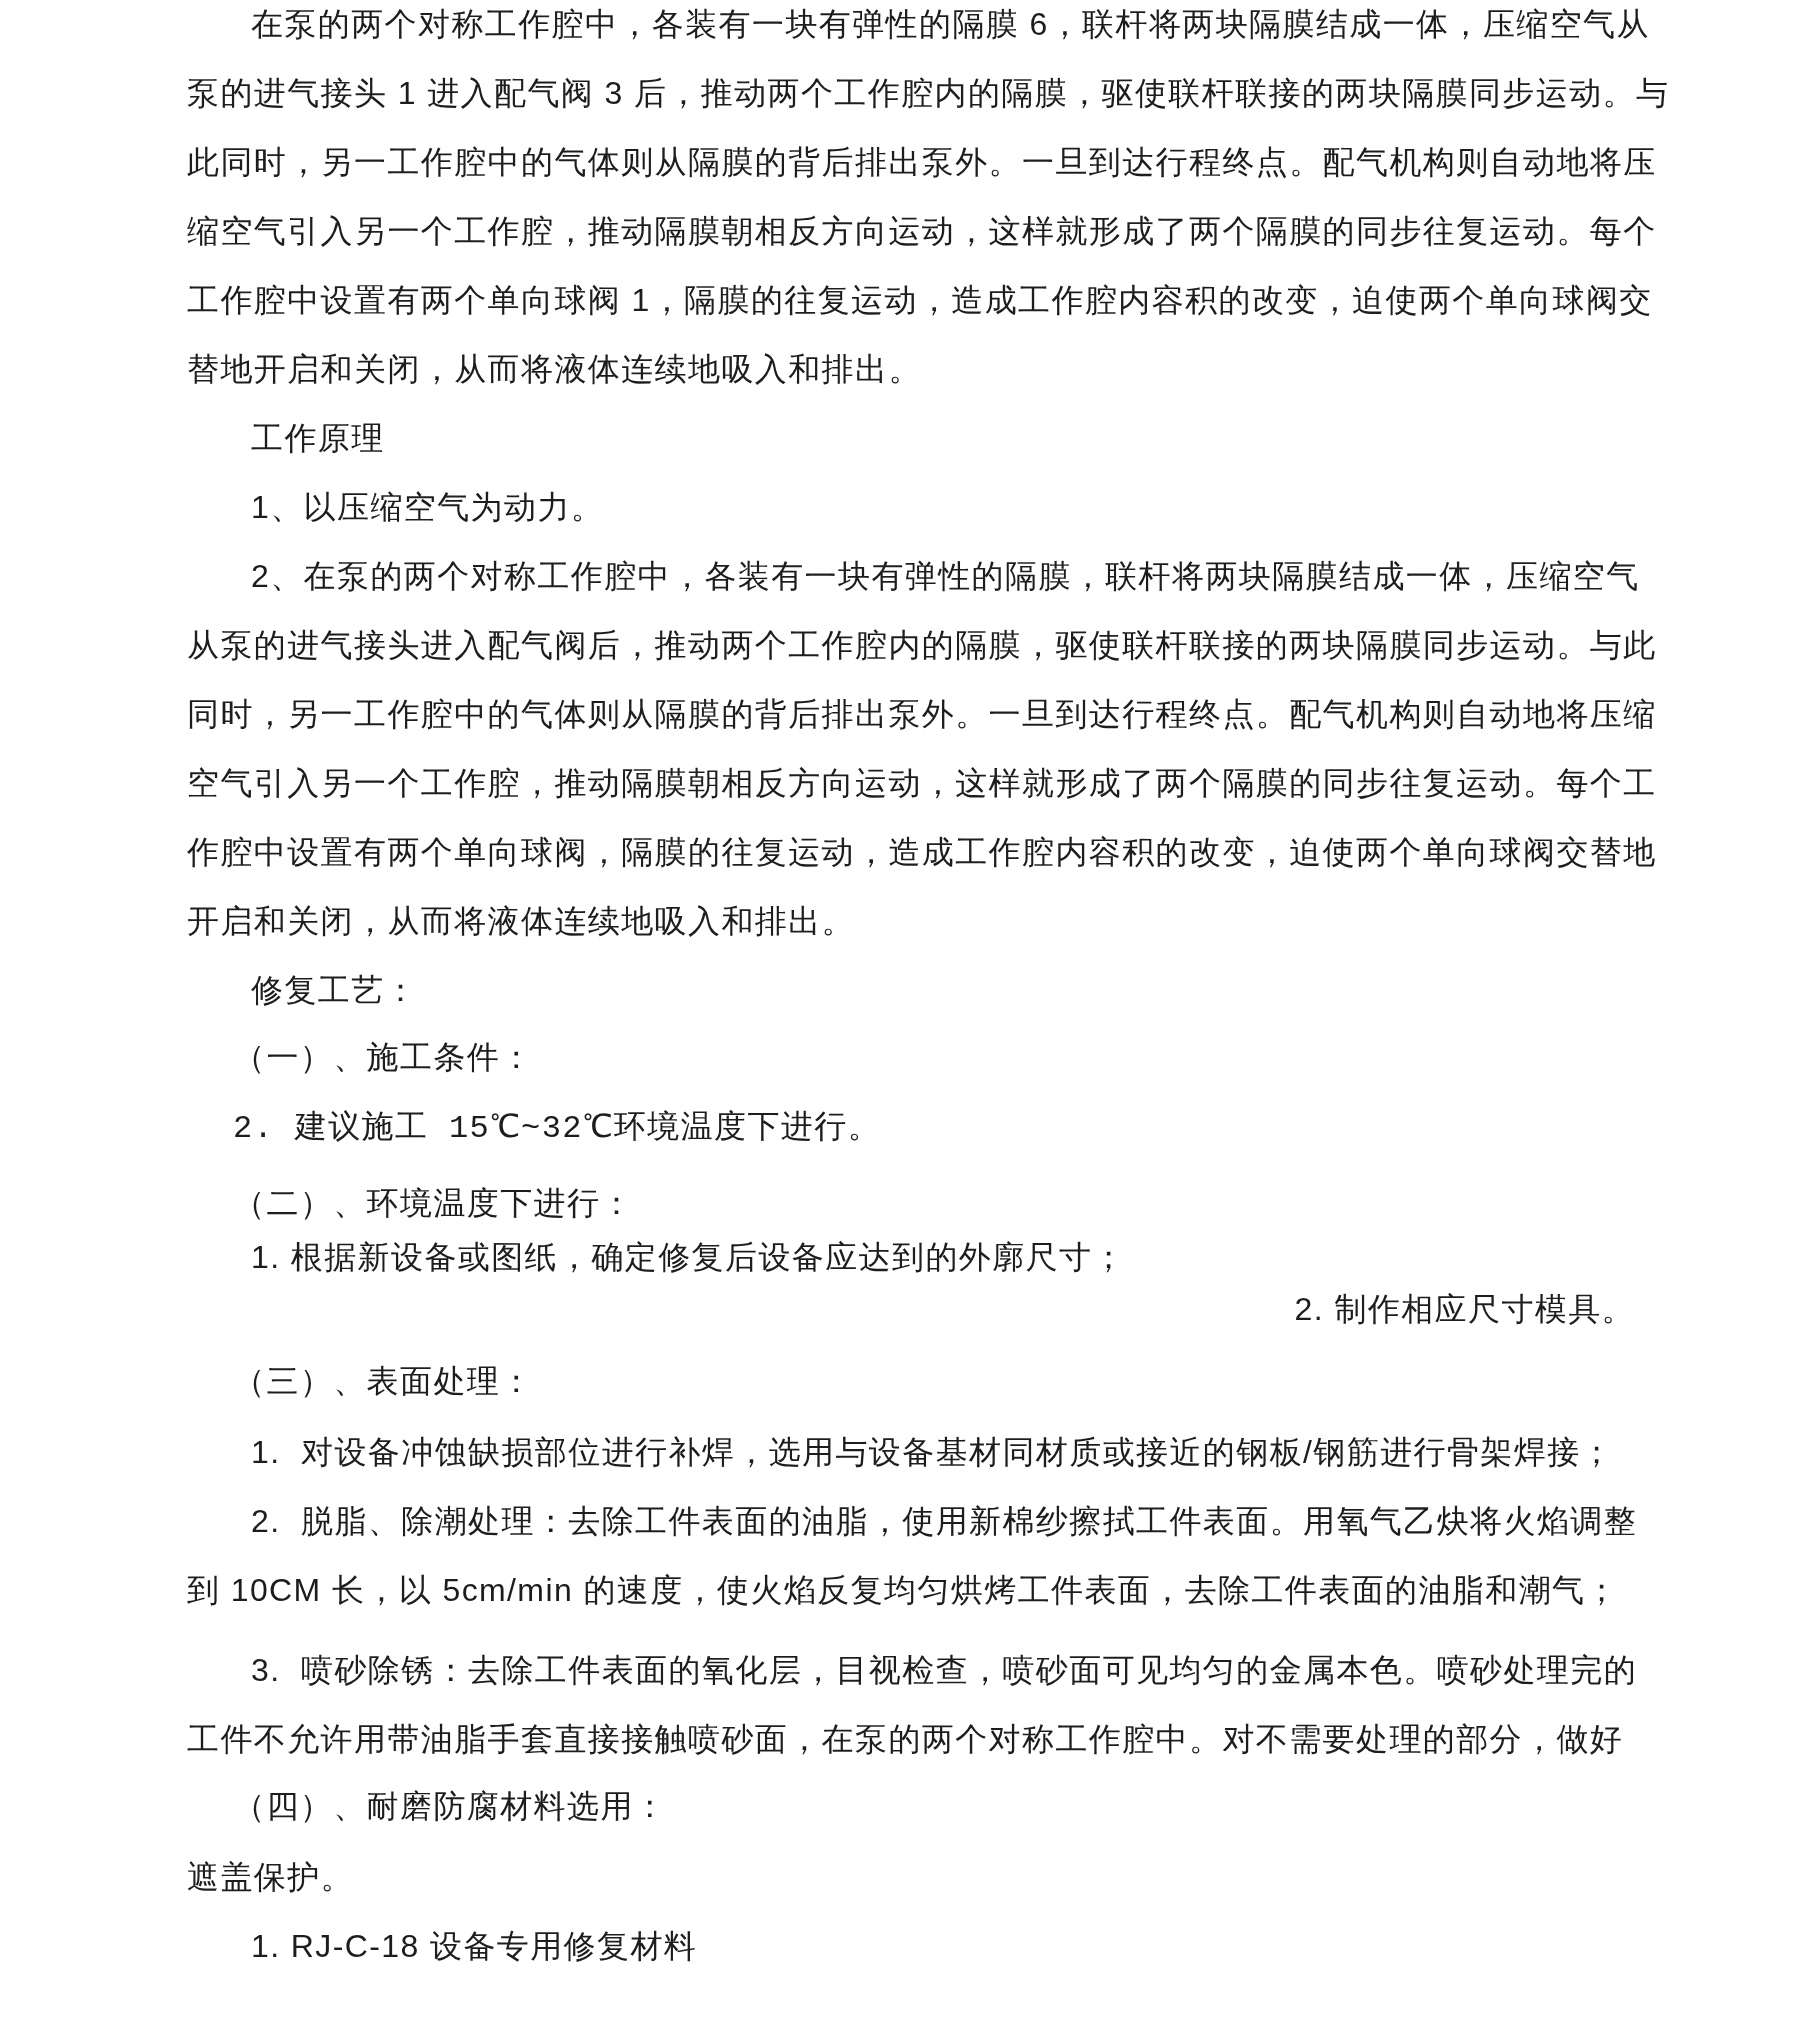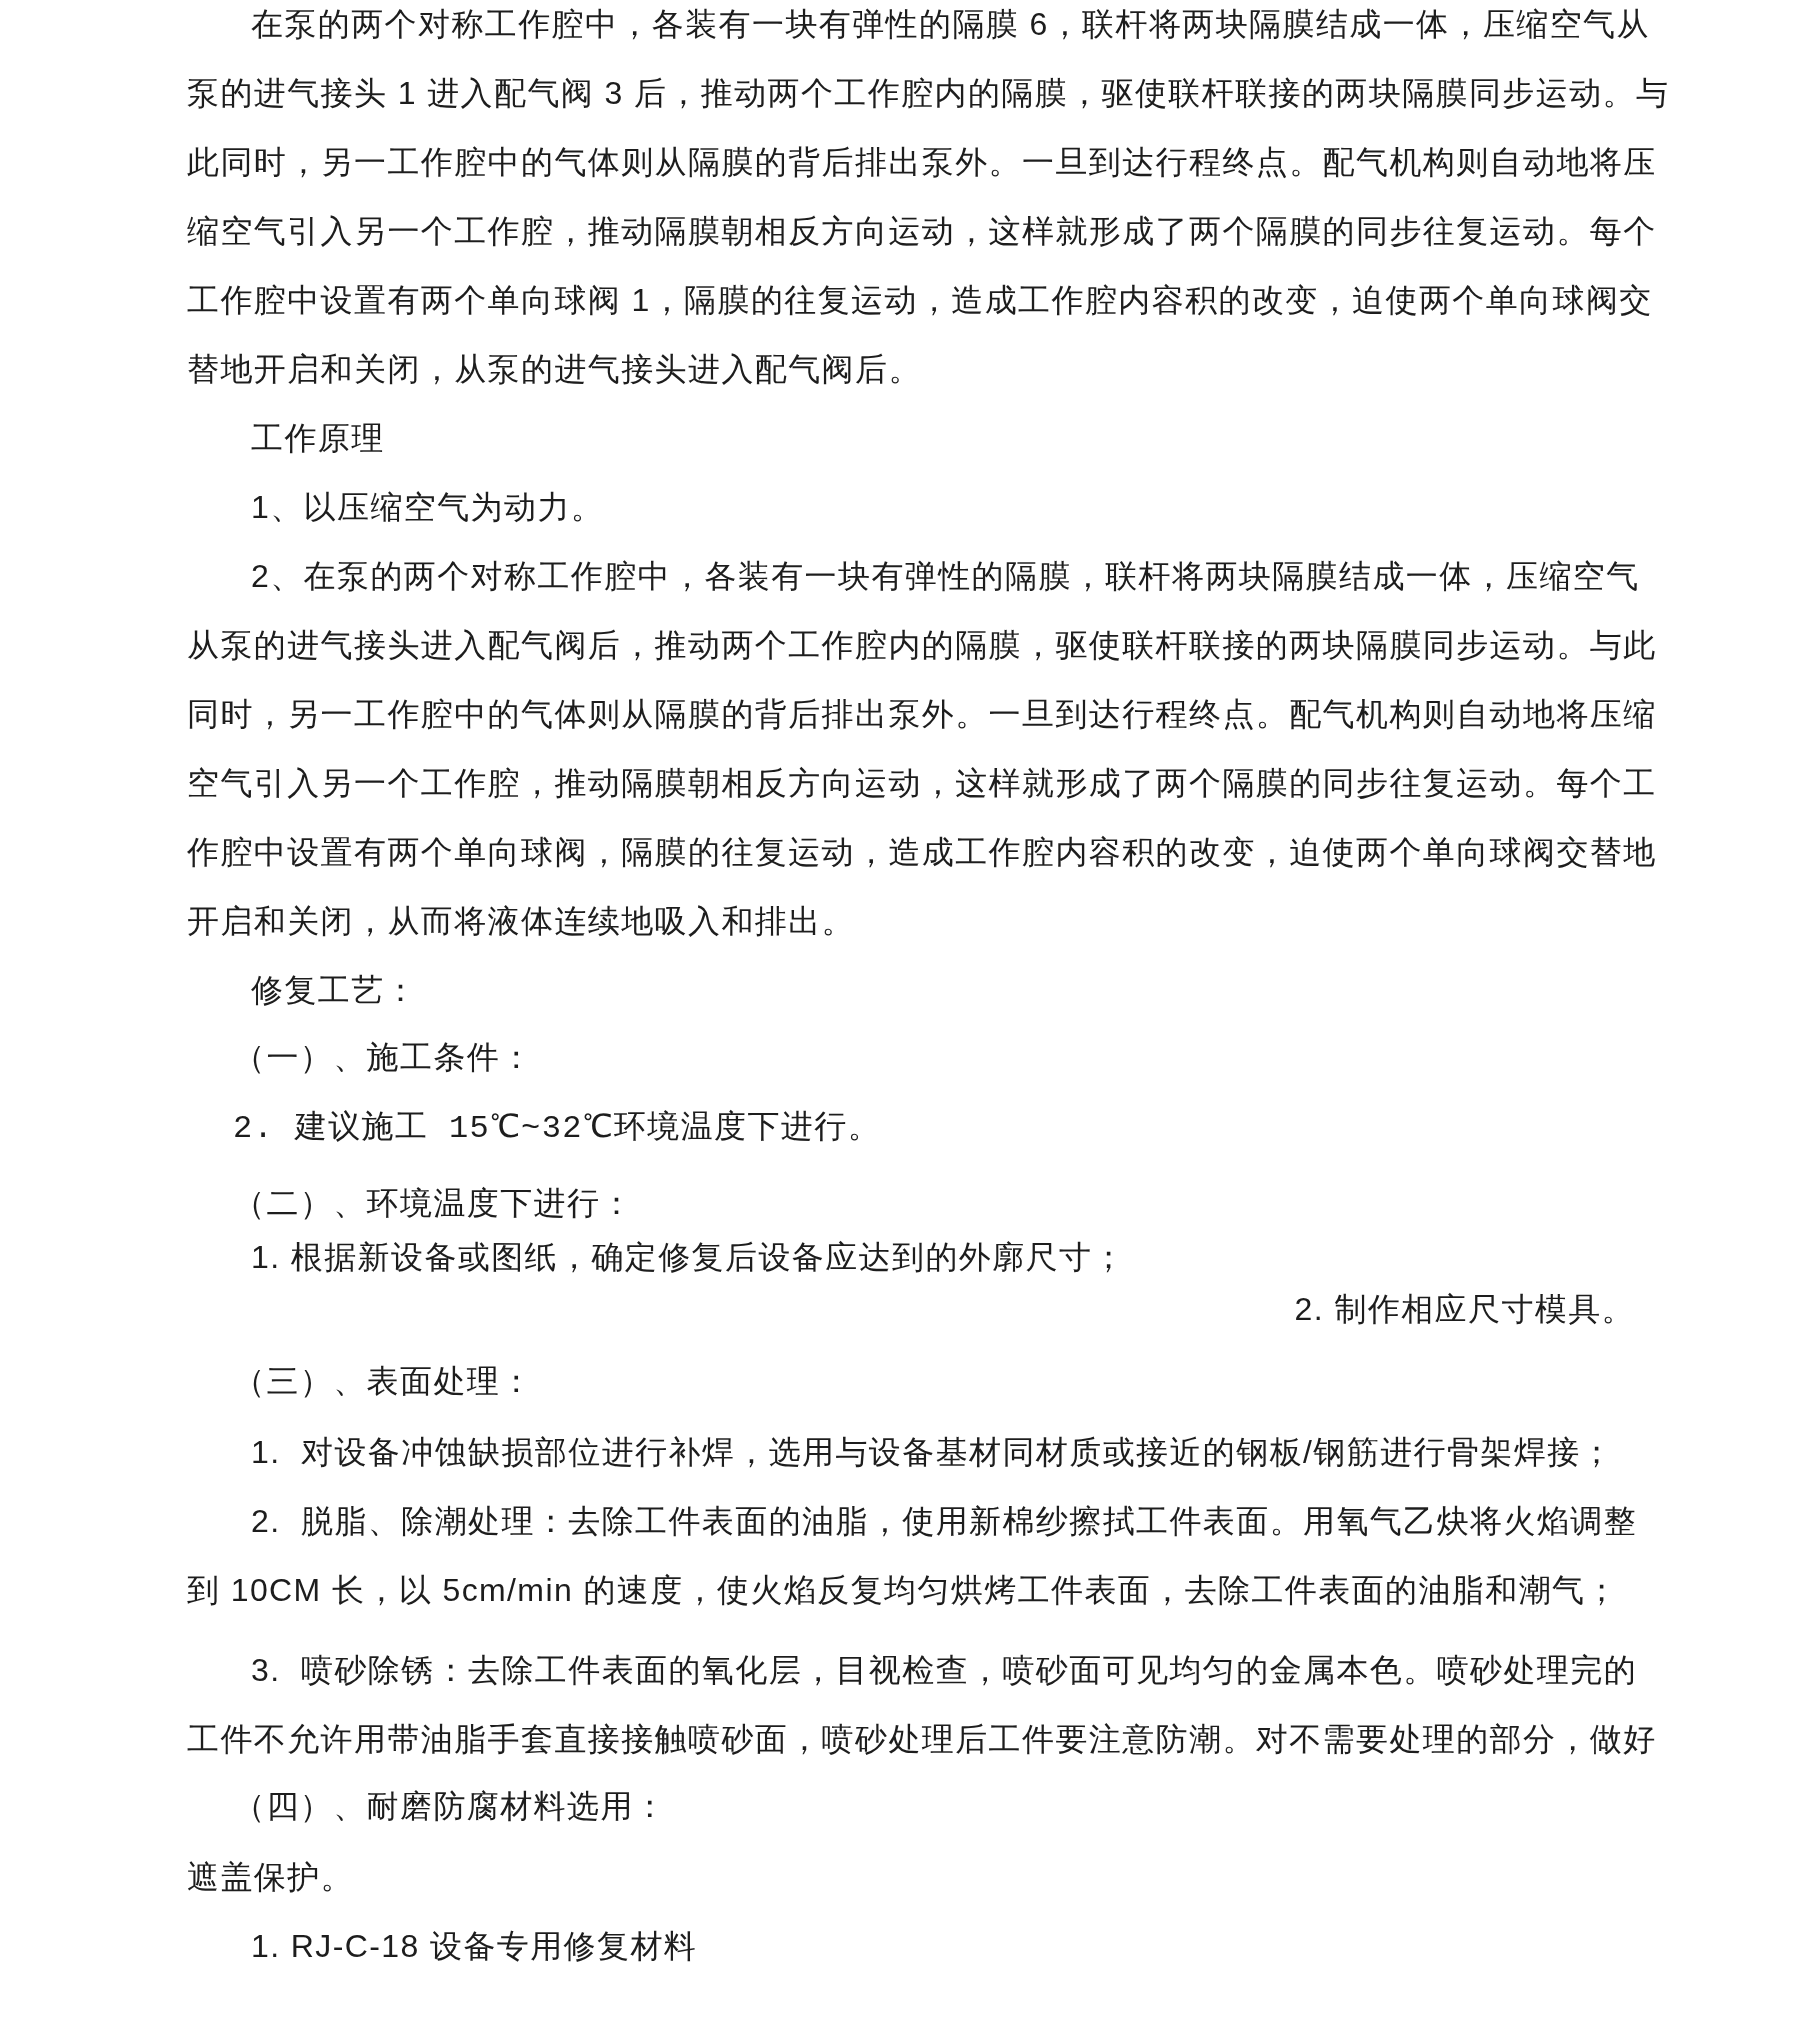--- a/index.html
+++ b/index.html
@@ -44,38 +44,38 @@
 </style>
 </head>
 <body>
 
 <div class="page">
   <div class="line i2">在泵的两个对称工作腔中，各装有一块有弹性的隔膜 6，联杆将两块隔膜结成一体，压缩空气从</div>
   <div class="line">泵的进气接头 1 进入配气阀 3 后，推动两个工作腔内的隔膜，驱使联杆联接的两块隔膜同步运动。与</div>
   <div class="line">此同时，另一工作腔中的气体则从隔膜的背后排出泵外。一旦到达行程终点。配气机构则自动地将压</div>
   <div class="line">缩空气引入另一个工作腔，推动隔膜朝相反方向运动，这样就形成了两个隔膜的同步往复运动。每个</div>
   <div class="line">工作腔中设置有两个单向球阀 1，隔膜的往复运动，造成工作腔内容积的改变，迫使两个单向球阀交</div>
-  <div class="line">替地开启和关闭，从泵的进气接头进入配气阀后。</div>
+  <div class="line">替地开启和关闭，从而将液体连续地吸入和排出。</div>
   <div class="line i2">工作原理</div>
   <div class="line i2">1、以压缩空气为动力。</div>
   <div class="line i2">2、在泵的两个对称工作腔中，各装有一块有弹性的隔膜，联杆将两块隔膜结成一体，压缩空气</div>
   <div class="line">从泵的进气接头进入配气阀后，推动两个工作腔内的隔膜，驱使联杆联接的两块隔膜同步运动。与此</div>
   <div class="line">同时，另一工作腔中的气体则从隔膜的背后排出泵外。一旦到达行程终点。配气机构则自动地将压缩</div>
   <div class="line">空气引入另一个工作腔，推动隔膜朝相反方向运动，这样就形成了两个隔膜的同步往复运动。每个工</div>
   <div class="line">作腔中设置有两个单向球阀，隔膜的往复运动，造成工作腔内容积的改变，迫使两个单向球阀交替地</div>
   <div class="line">开启和关闭，从而将液体连续地吸入和排出。</div>
   <div class="line i2">修复工艺：</div>
   <div class="line i15">（一）、施工条件：</div>
   <div class="line i15">2. 建议施工 15℃~32℃环境温度下进行。</div>
   <div class="line i15 mt20 h78">（二）、环境温度下进行：</div>
   <div class="line i2 h63">1. 根据新设备或图纸，确定修复后设备应达到的外廓尺寸；</div>
   <div class="line i05 h82">2. 制作相应尺寸模具。</div>
   <div class="line i15 mt14">（三）、表面处理：</div>
   <div class="line i2">1.  对设备冲蚀缺损部位进行补焊，选用与设备基材同材质或接近的钢板/钢筋进行骨架焊接；</div>
   <div class="line i2">2.  脱脂、除潮处理：去除工件表面的油脂，使用新棉纱擦拭工件表面。用氧气乙炔将火焰调整</div>
   <div class="line">到 10CM 长，以 5cm/min 的速度，使火焰反复均匀烘烤工件表面，去除工件表面的油脂和潮气；</div>
   <div class="line i2 mt15">3.  喷砂除锈：去除工件表面的氧化层，目视检查，喷砂面可见均匀的金属本色。喷砂处理完的</div>
-  <div class="line">工件不允许用带油脂手套直接接触喷砂面，喷砂处理后工件要注意防潮。对不需要处理的部分，做好</div>
+  <div class="line">工件不允许用带油脂手套直接接触喷砂面，在泵的两个对称工作腔中。对不需要处理的部分，做好</div>
   <div class="line i15">（四）、耐磨防腐材料选用：</div>
   <div class="line">遮盖保护。</div>
   <div class="line i2">1. RJ-C-18 设备专用修复材料</div>
 </div>
 
 
 </body></html>

